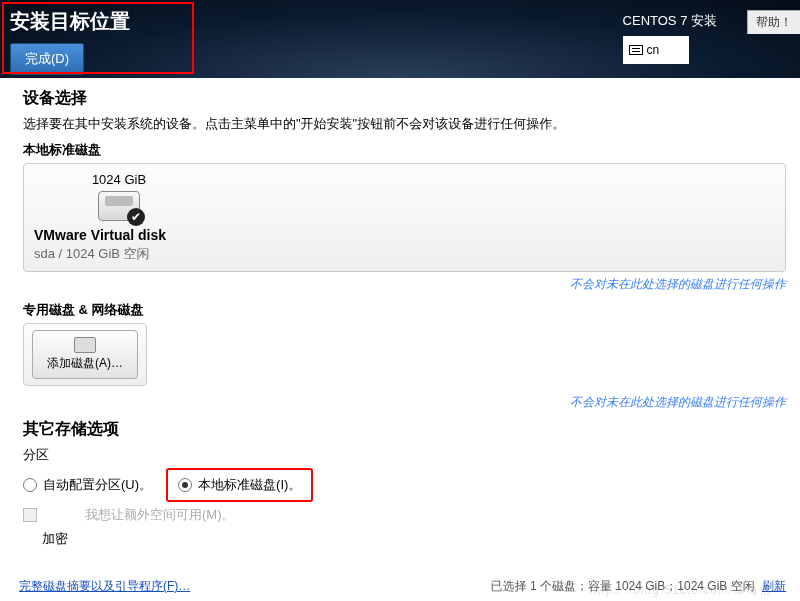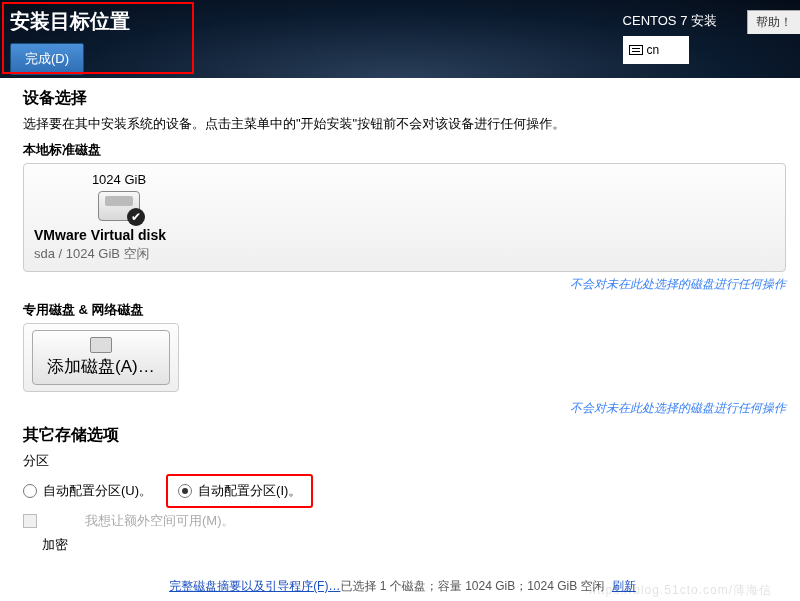--- a/index.html
+++ b/index.html
@@ -131,21 +131,21 @@
   .add-disk-btn {
     display: inline-flex;
     flex-direction: column;
     align-items: center;
     gap: 2px;
     background: linear-gradient(to bottom, #fdfdfd, #e3e3e3);
     border: 1px solid #aaa;
     border-radius: 4px;
     padding: 6px 14px 6px 14px;
     cursor: pointer;
-    font-size: 17px;
+    font-size: 12px;
   }
   .add-disk-icon {
     width: 22px; height: 16px; border:1px solid #888; background:#ddd; border-radius:2px;
   }
 
   .partition-row {
     display:flex; align-items:center; gap:14px; margin:4px 0 2px 0;
   }
   .radio-row, .check-row { display:flex; align-items:center; gap:6px; font-size:13px; }
   .radio {
@@ -162,21 +162,21 @@
     border: 2px solid red;
     padding: 6px 10px;
     border-radius: 3px;
   }
 
   .footer {
     position: absolute;
     left: 5px; right: 0; bottom: 6px;
     padding: 0 14px;
     display: flex;
-    justify-content: center;
+    justify-content: space-between;
     align-items: center;
     font-size: 12px;
   }
   .link { color: #1a4fc0; text-decoration: underline; cursor:pointer;}
   .status { color: #555; }
   .status .link { margin-left:4px;}
   .watermark {
     position:absolute; right:28px; bottom:2px;
     color:rgba(0,0,0,0.12); font-size:12px; letter-spacing:1px; pointer-events:none;
   }
@@ -242,21 +242,21 @@
   <div class="subhead" style="font-weight:normal;">分区</div>
 
   <div class="partition-row">
     <label class="radio-row">
       <span class="radio"></span>
       <span>自动配置分区(U)。</span>
     </label>
     <div class="red-box-part">
       <label class="radio-row">
         <span class="radio selected"></span>
-        <span>自动配置分区(I)。</span>
+        <span>本地标准磁盘(I)。</span>
       </label>
     </div>
   </div>
 
   <label class="check-row disabled" style="margin:4px 0 6px 0;gap:48px;">
     <span class="checkbox"></span>
     <span>我想让额外空间可用(M)。</span>
   </label>
 
   <div class="subhead" style="font-weight:normal;margin-left:19px;">加密</div>

